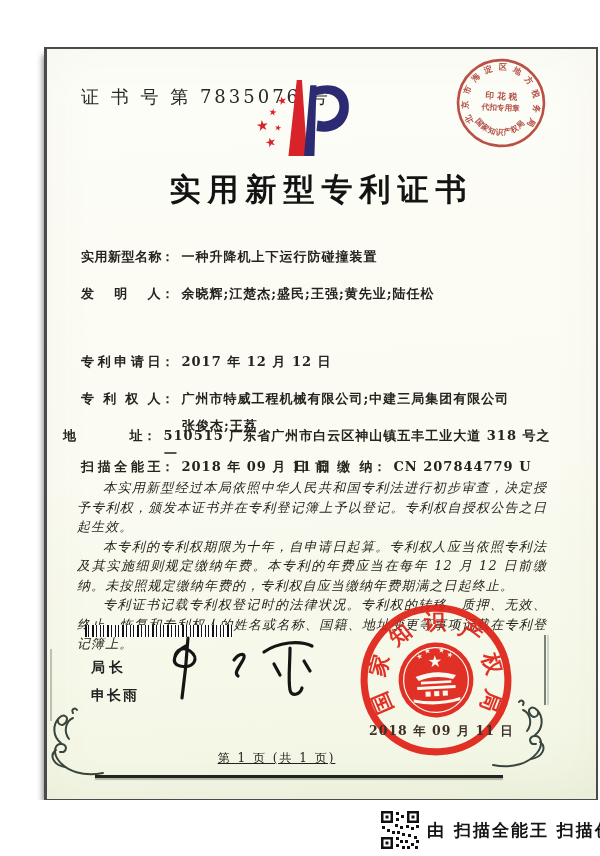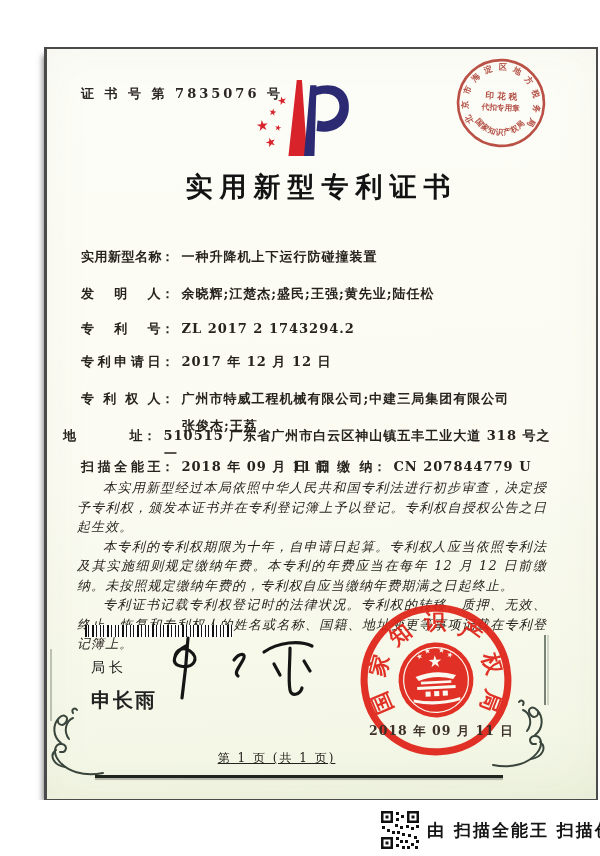--- a/index.html
+++ b/index.html
@@ -3,38 +3,38 @@
 <meta charset="utf-8">
 <style>
   html,body{margin:0;padding:0;background:#e9e9e9;}
   .page{position:relative;width:600px;height:856px;background:#fff;overflow:hidden;
         font-family:"DejaVu Serif","Liberation Serif",serif;}
   .paper{position:absolute;left:44px;top:47px;width:549px;height:750px;
          background:linear-gradient(176deg,#fdfdf8 0%,#fbfbf2 55%,#f4f7e6 90%,#edf2de 100%);
          border:2px solid #4a4a4a;border-left-width:3px;
          box-shadow:-4px 5px 6px -3px rgba(0,0,0,.5), inset 0 0 50px rgba(120,120,80,.05);}
   .abs{position:absolute;}
-  .certno{left:34px;top:36px;font-size:13px;font-weight:700;letter-spacing:3px;color:#2a2624;white-space:nowrap;}
+  .certno{left:34px;top:36px;font-size:18px;font-weight:400;letter-spacing:3px;color:#2a2624;white-space:nowrap;}
   .stamp{left:408px;top:8px;width:92px;height:92px;}
   .stamp svg{width:100%;height:100%;transform:rotate(3deg);opacity:.88;}
   .logo{left:204px;top:30px;width:104px;height:80px;}
-  .title{left:0;right:0;top:120px;text-align:center;font-size:27px;font-weight:700;
+  .title{left:0;right:0;top:120px;text-align:center;font-size:31px;font-weight:700;
          letter-spacing:7px;color:#131313;white-space:nowrap;}
   .field{font-size:13px;font-weight:600;color:#26221e;white-space:nowrap;letter-spacing:.5px;}
   .flabel{display:inline-block;width:80px;text-align:justify;text-align-last:justify;}
   .fcolon{display:inline-block;}
   .fvalue{margin-left:7px;letter-spacing:1px;}
   .fline2{margin-left:101px;margin-top:9px;letter-spacing:1px;font-weight:600;font-size:13px;color:#26221e;}
   .paras{left:30px;top:429px;width:470px;font-size:13px;line-height:19.5px;
          color:#241f1a;text-align:justify;letter-spacing:1.1px;font-weight:500;font-style:italic;}
   .paras p{margin:0;text-indent:2em;}
   .barcode{left:38px;top:576px;width:148px;height:12px;
     background:repeating-linear-gradient(90deg,#111 0 1.5px,#fff 1.5px 3px,#111 3px 4px,#fff 4px 7.5px,#111 7.5px 9.5px,#fff 9.5px 11px,#111 11px 12px,#fff 12px 15px);}
-  .signer-title{left:44px;top:610px;font-size:14px;font-weight:400;letter-spacing:4px;color:#222;}
-  .signer-name{left:44px;top:638px;font-size:20px;font-weight:700;letter-spacing:2px;color:#222;}
+  .signer-title{left:44px;top:610px;font-size:14px;font-weight:700;letter-spacing:4px;color:#222;}
+  .signer-name{left:44px;top:638px;font-size:14px;font-weight:700;letter-spacing:2px;color:#222;}
   .signature{left:105px;top:583px;width:180px;height:75px;}
   .seal{left:308px;top:550px;width:162px;height:162px;}
   .seal svg{width:100%;height:100%;transform:rotate(-3deg);opacity:.93;}
   .seal-date{left:322px;top:674px;width:165px;font-size:12.5px;font-weight:700;
              letter-spacing:1px;color:#3d3028;white-space:nowrap;}
   .footer{left:0;right:90px;top:701px;text-align:center;font-size:12px;letter-spacing:2px;color:#26221e;text-decoration:underline;}
   .bline{left:48px;top:726px;width:408px;height:2.5px;background:#20261f;
          box-shadow:0 2px 1px rgba(32,38,31,.3);}
   .flourish{width:60px;height:75px;}
   .flourish-l{left:-2px;top:658px;}
@@ -101,23 +101,20 @@
       </svg>
     </div>
 
     <div class="abs title">实用新型专利证书</div>
 
     <div class="abs field" style="left:34px;top:199px">
       <span class="flabel">实用新型名称</span><span class="fcolon">：</span><span class="fvalue">一种升降机上下运行防碰撞装置</span>
     </div>
     <div class="abs field" style="left:34px;top:236px">
       <span class="flabel">发明人</span><span class="fcolon">：</span><span class="fvalue">余晓辉;江楚杰;盛民;王强;黄先业;陆任松</span>
-    </div>
-    <div class="abs field" style="left:34px;top:271px">
-      <span class="flabel">专利号</span><span class="fcolon">：</span><span class="fvalue">ZL 2017 2 1743294.2</span>
     </div>
     <div class="abs field" style="left:34px;top:304px">
       <span class="flabel">专利申请日</span><span class="fcolon">：</span><span class="fvalue">2017 年 12 月 12 日</span>
     </div>
     <div class="abs field" style="left:34px;top:341px">
       <span class="flabel">专利权人</span><span class="fcolon">：</span><span class="fvalue">广州市特威工程机械有限公司;中建三局集团有限公司</span>
       <div class="fline2">张俊杰;王荔</div>
     </div>
     <div class="abs field" style="left:16px;top:378px">
       <span class="flabel">地址</span><span class="fcolon">：</span><span class="fvalue">510515 广东省广州市白云区神山镇五丰工业大道 318 号之</span>

